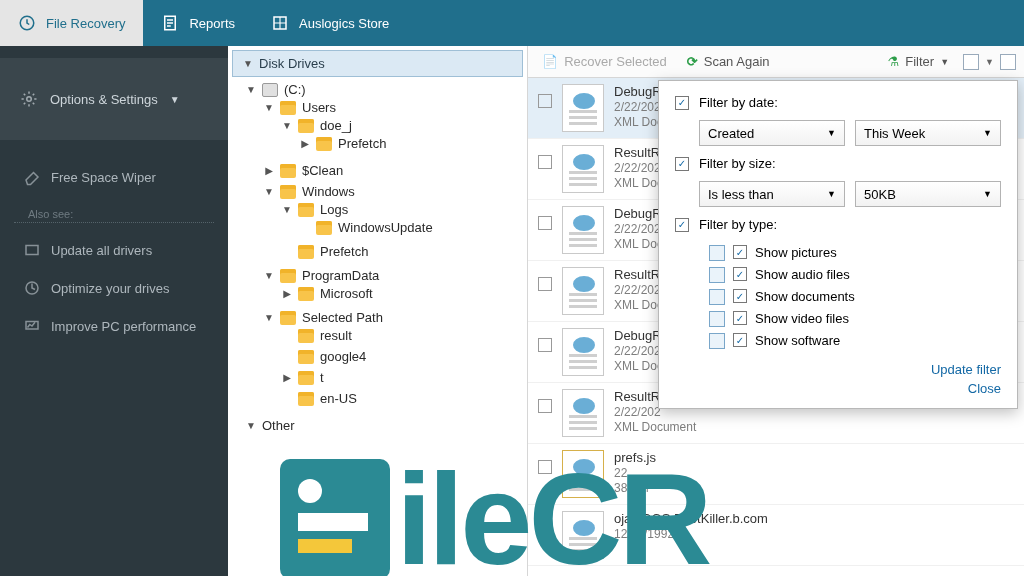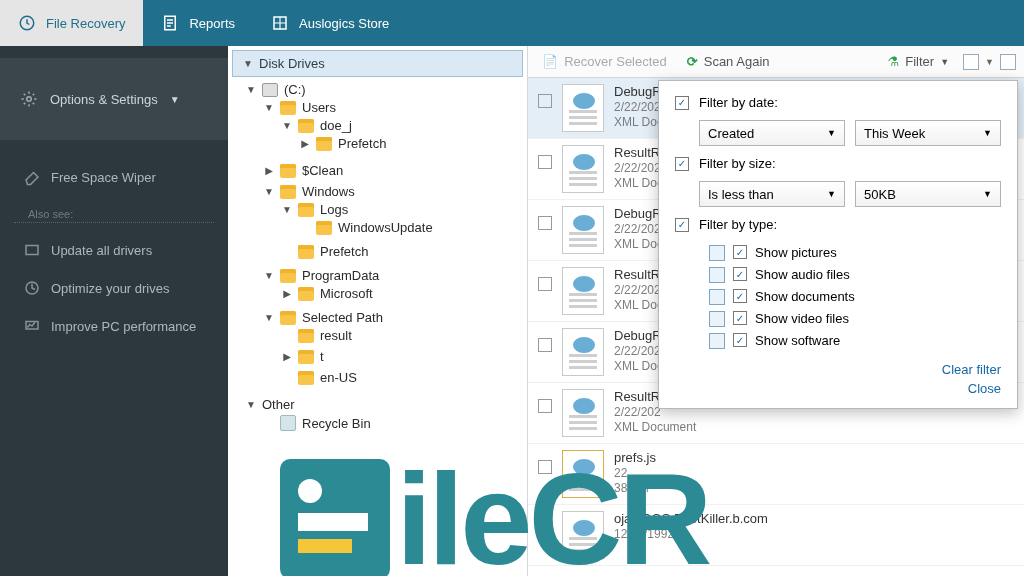--- a/index.html
+++ b/index.html
@@ -252,20 +252,27 @@
             <ul>
               <li>
                   <div class="row">
                     <span class="caret" style="visibility:hidden">▶</span>
                     <span class="folder"></span>
                     <span>result</span>
                   </div>
                 </li>
               <li>
                   <div class="row">
+                    <span class="caret" style="visibility:hidden">▶</span>
+                    <span class="folder"></span>
+                    <span>google4</span>
+                  </div>
+                </li>
+              <li>
+                  <div class="row">
                     <span class="caret">▶</span>
                     <span class="folder"></span>
                     <span>t</span>
                   </div>
                 </li>
               <li>
                   <div class="row">
                     <span class="caret" style="visibility:hidden">▶</span>
                     <span class="folder"></span>
                     <span>en-US</span>
@@ -273,29 +280,20 @@
                 </li>
             </ul>
           </li>
         </ul>
       </li>
       <li>
           <div class="row">
             <span class="caret">▼</span>
             <span>Other</span>
           </div>
-        <ul>
-            <li>
-              <div class="row">
-                <span class="caret" style="visibility:hidden">▶</span>
-                <span class="bin-ic"></span>
-                <span>Recycle Bin</span>
-              </div>
-            </li>
-          </ul>
       </li>
     </ul>
   </div>
 
   <div class="main">
     <div class="toolbar">
       <div class="tbtn disabled">
         <span>📄</span>
         <span>Recover Selected</span>
       </div>
@@ -442,21 +440,21 @@
           <span class="type-ic"></span>
           <span class="cb on"></span>
           <span>Show video files</span>
         </div>
       <div class="typeline">
           <span class="type-ic"></span>
           <span class="cb on"></span>
           <span>Show software</span>
         </div>
       <div class="links">
-        <a>Clear filter</a>
+        <a>Update filter</a>
         <a>Close</a>
       </div>
     </div>
   </div>
 </div>
 
 <div class="wm">
   <div class="sq">
       <div class="bar"></div>
     </div>

